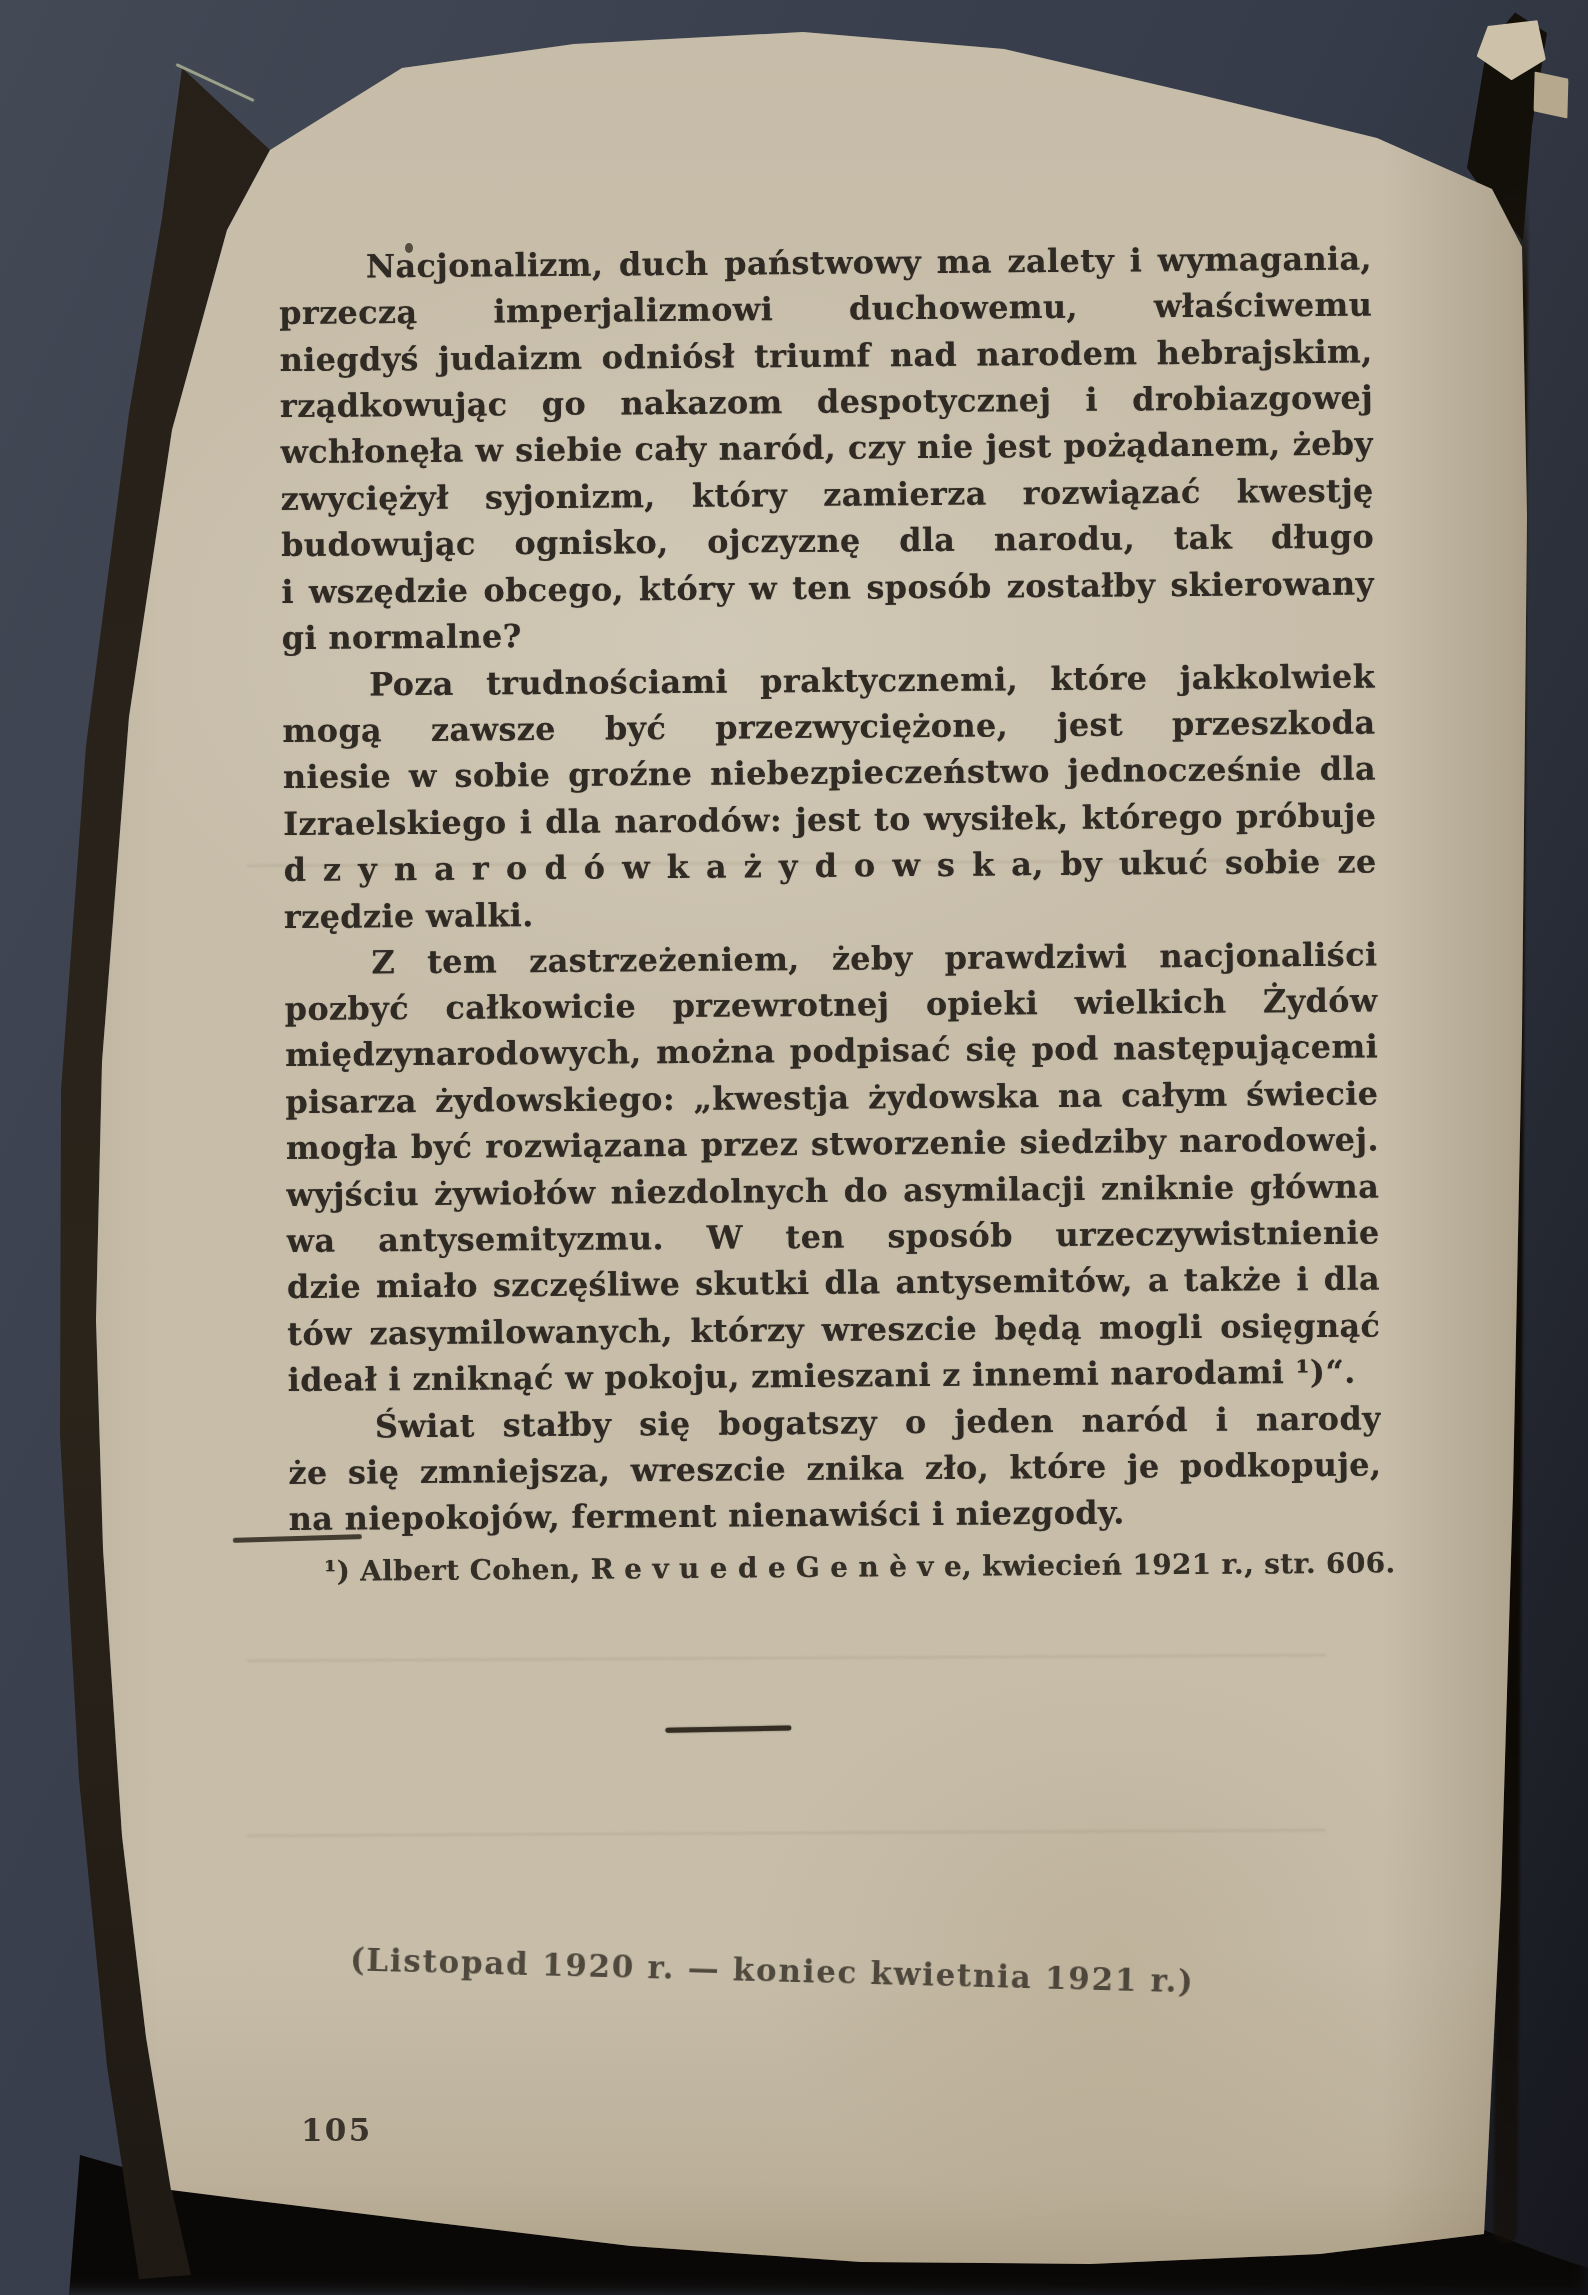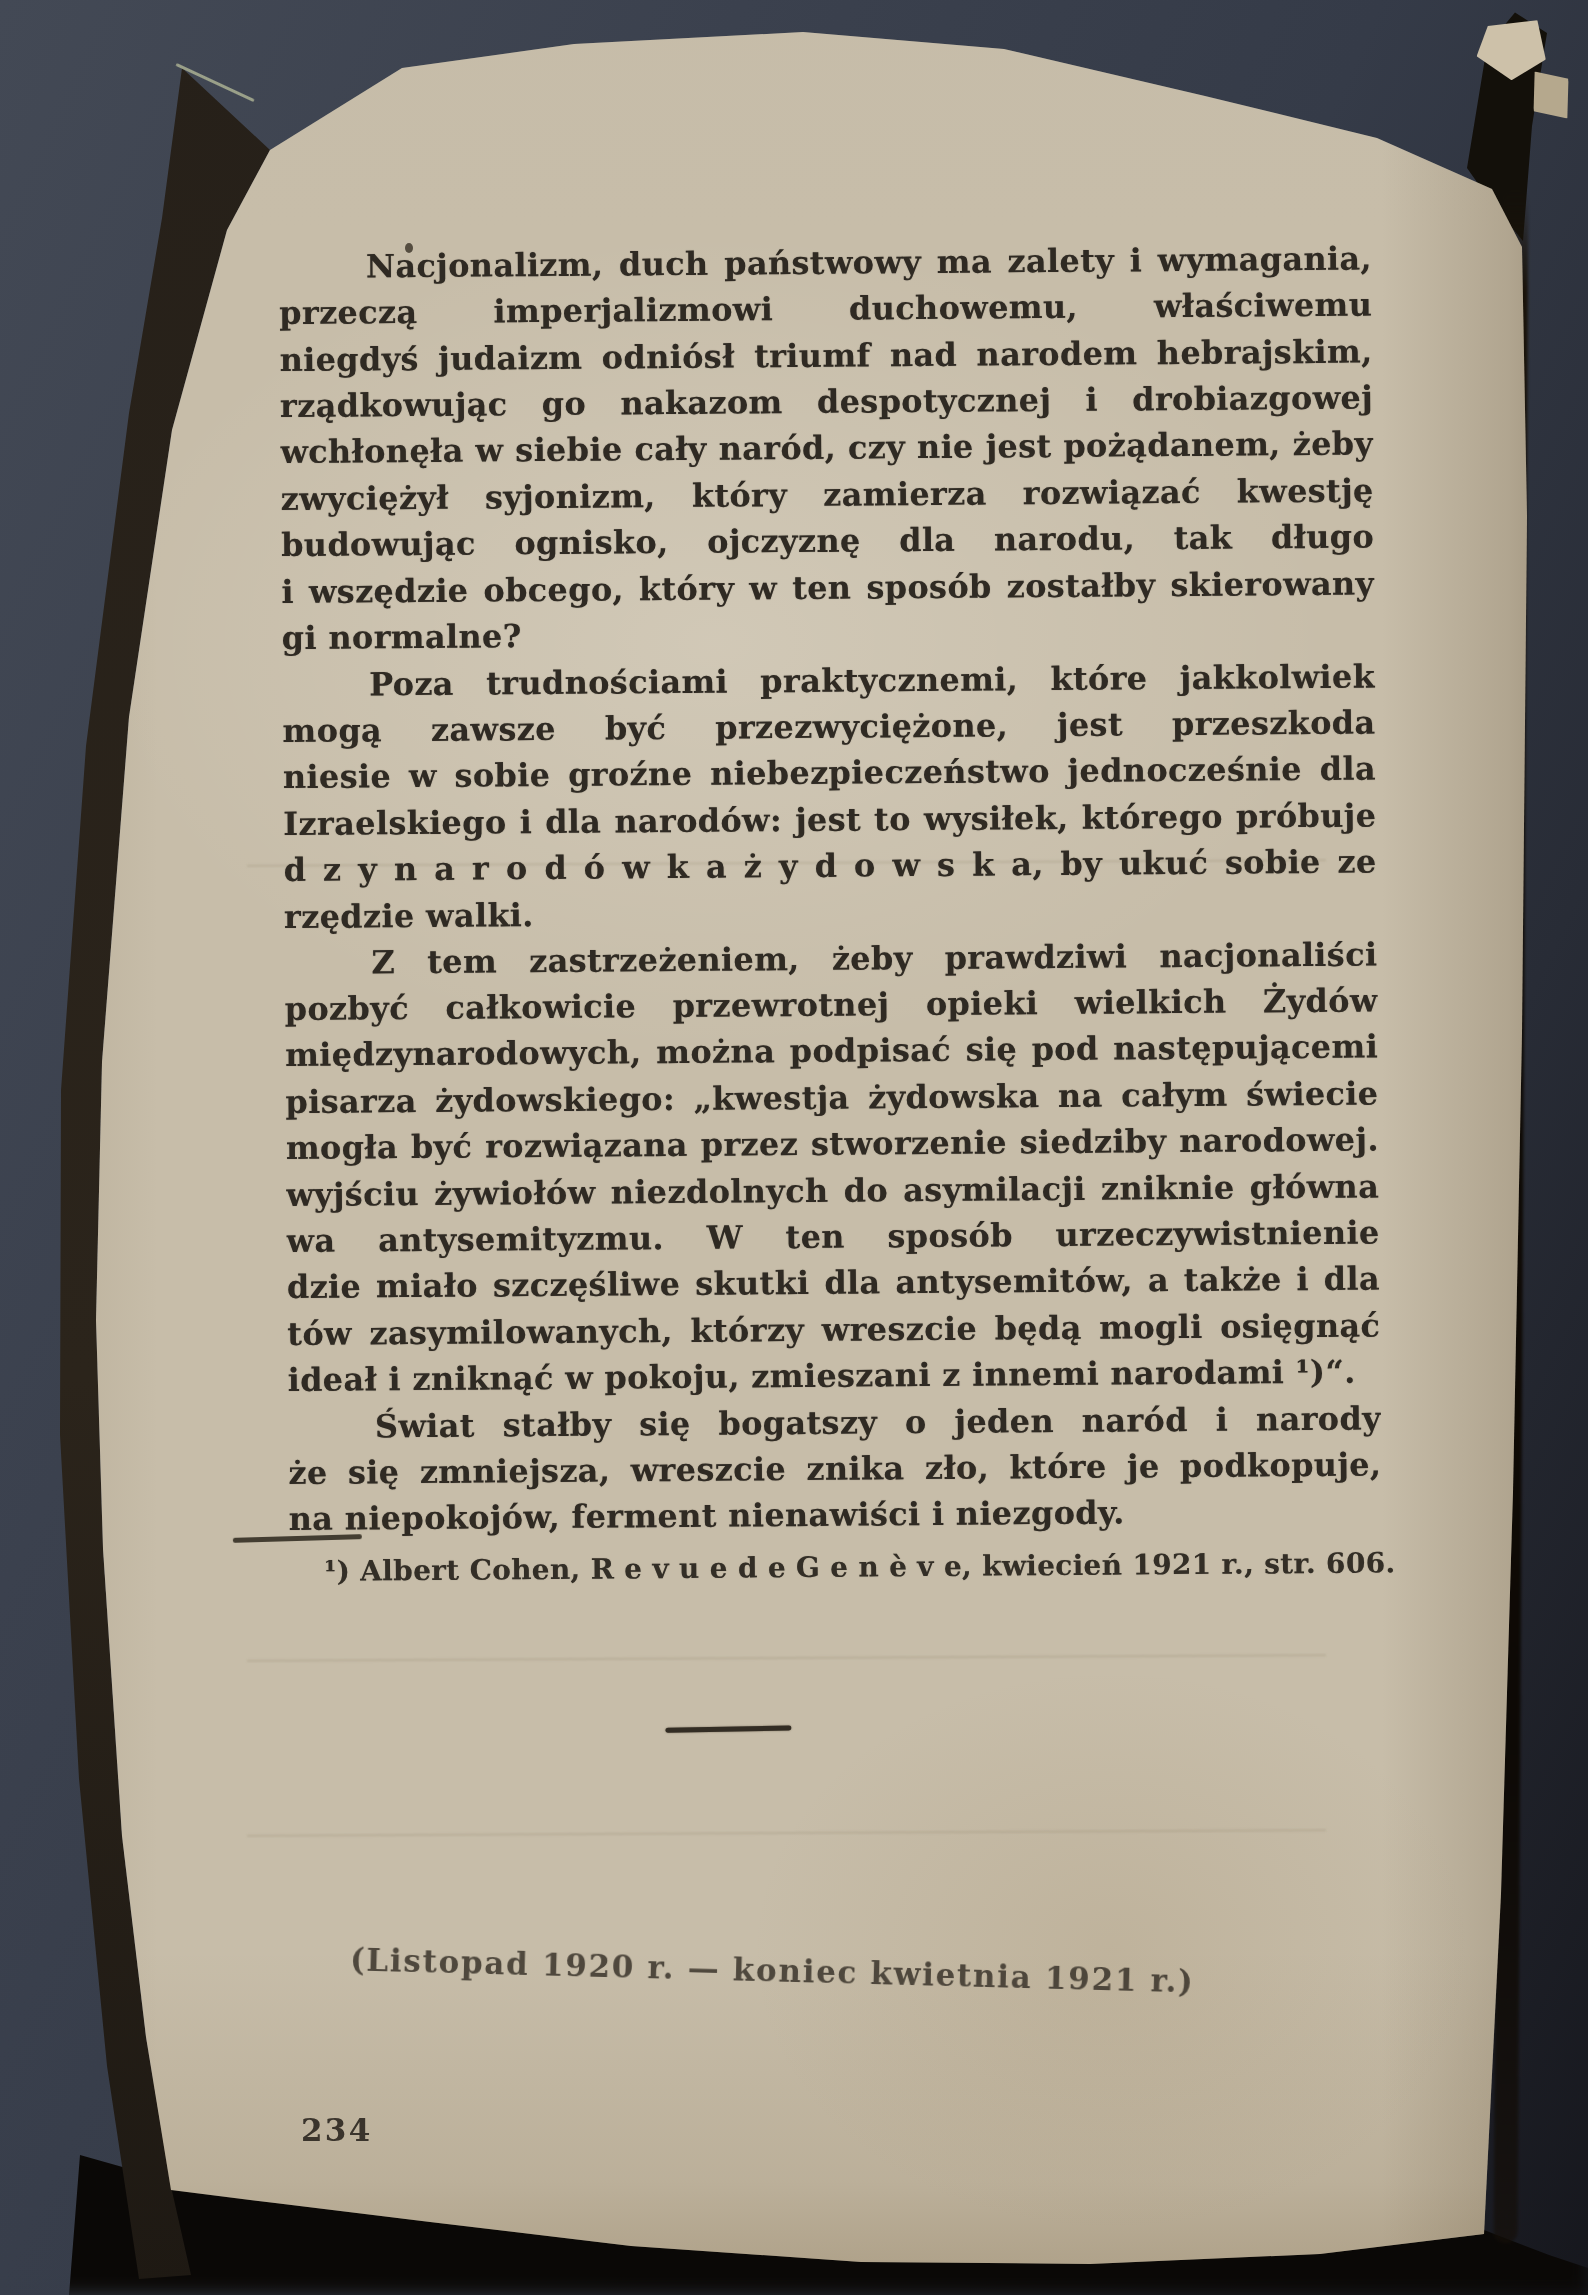--- a/index.html
+++ b/index.html
@@ -139,19 +139,19 @@
       <div class="line indent" style="top:1400px;">Świat stałby się bogatszy o jeden naród i narody ujrzałyby,</div>
       <div class="line" style="top:1446px;">że się zmniejsza, wreszcie znika zło, które je podkopuje, przyczy-</div>
       <div class="line end" style="top:1492px;">na niepokojów, ferment nienawiści i niezgody.</div>
 
       <div class="rule-foot"></div>
       <div class="footnote">¹)  Albert Cohen,  R e v u e  d e  G e n è v e,  kwiecień 1921 r.,  str. 606.</div>
       <div class="divider"></div>
     </div>
 
     <div class="dateline">(Listopad 1920 r.  —  koniec kwietnia 1921 r.)</div>
-    <div class="pagenum">234</div>
+    <div class="pagenum">105</div>
   </div>
 
   <div class="bit1"></div>
   <div class="bit2"></div>
 </div>
 
 
 </body></html>

